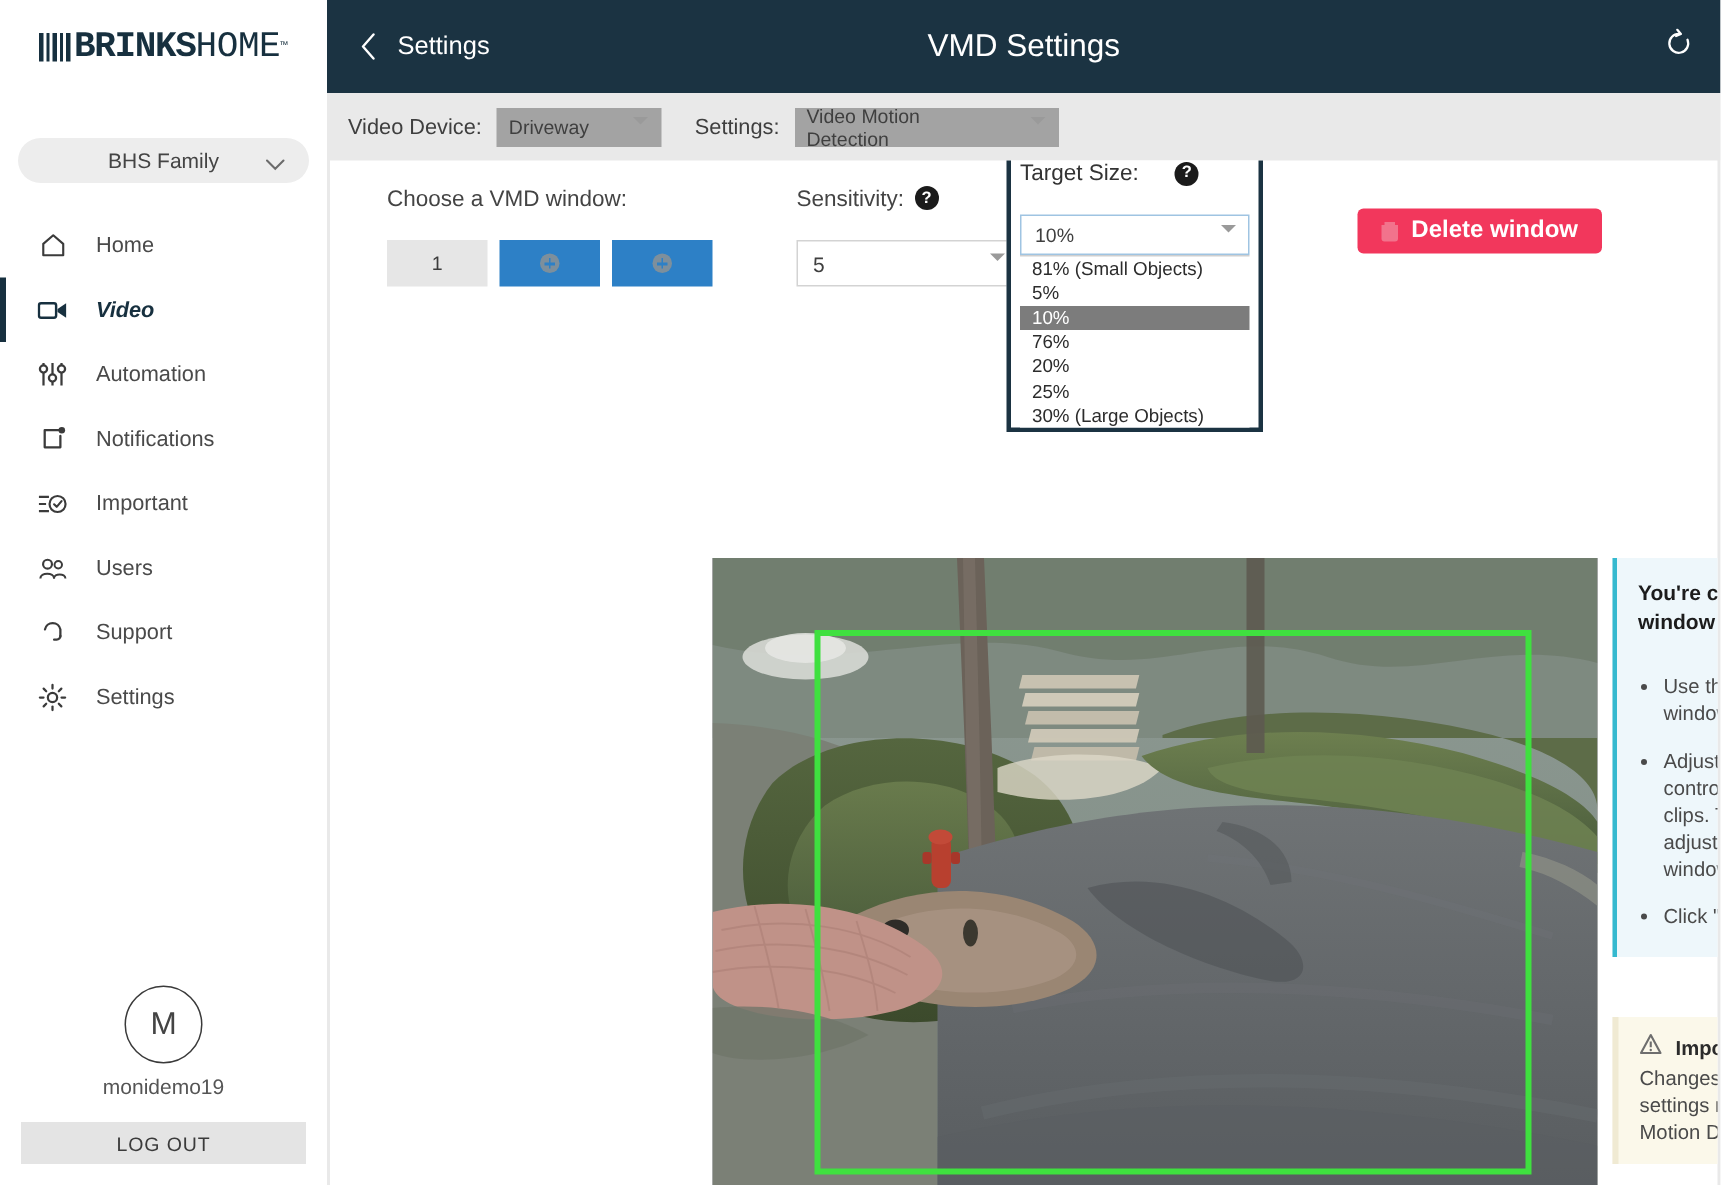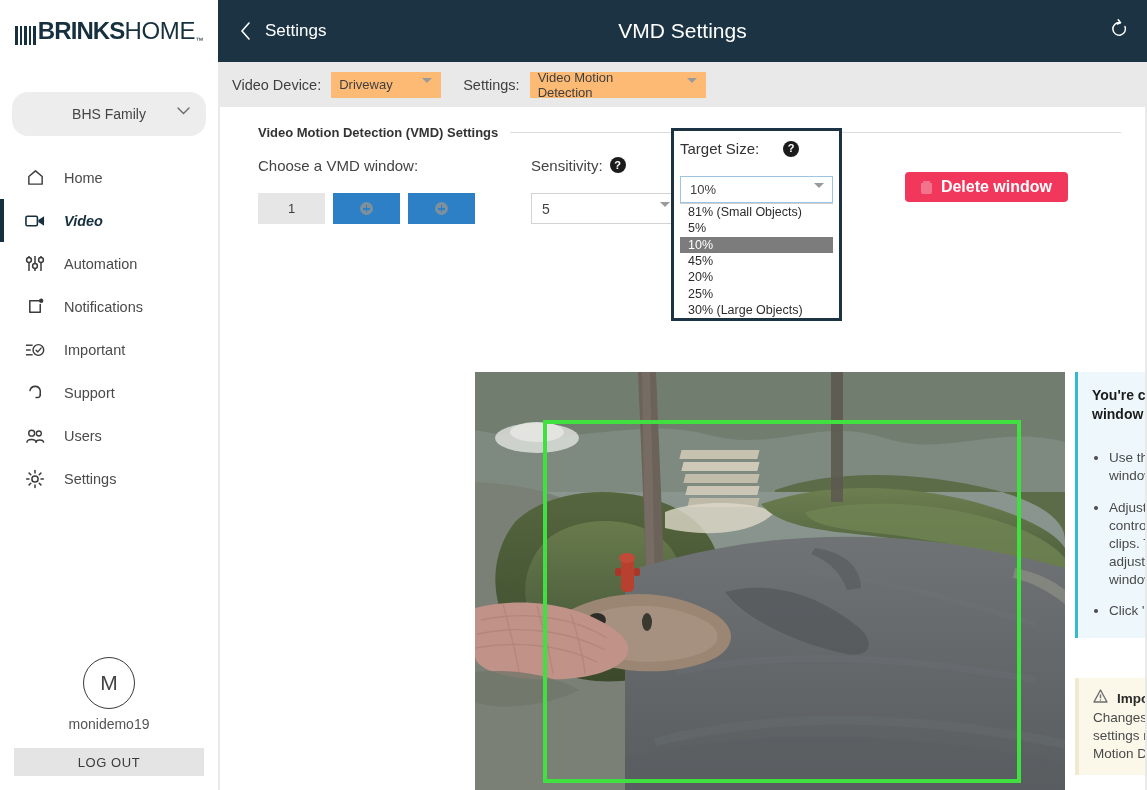--- a/index.html
+++ b/index.html
@@ -11,30 +11,30 @@
   }
   .app { position: relative; width: 1147px; height: 790px; display: flex; background:#e9e9e9; }
 
   
   .sidebar {
     width: 218px; height: 790px; background: #ffffff;
     display: flex; flex-direction: column; position: relative;
     flex: 0 0 218px;
   }
   .logo-wrap { height: 62px; display:flex; align-items:center; justify-content:center; }
-  .logo { display:flex; align-items:flex-end; }
+  .logo { display:flex; align-items:center;font-family:Liberation Mono, monospace; }
   .logo-bars { display:flex; align-items:center; gap:2px; margin-right:2px; }
   .logo-bars i { display:block; width:3px; height:19px; background:#17303f; }
   .logo-bars i.b2{ width:2px; }
   .logo-brinks { font-size:24px; font-weight:bold; color:#17303f; letter-spacing:-0.9px; }
   .logo-home { font-size:24px; font-weight:normal; color:#17303f; letter-spacing:-0.3px; }
   .logo-tm { font-size:8px; color:#17303f; vertical-align: super; }
 
   .family-select {
-    margin: 30px 12px 0 12px; height: 44px; border-radius: 16px;
+    margin: 30px 12px 0 12px; height: 30px; border-radius: 16px;
     background: #ededed; display:flex; align-items:center; justify-content:center;
     position:relative; cursor:pointer;
   }
   .family-select span.label { font-size:14px; color:#444; }
   .family-select .chev { position:absolute; right:16px; top:9px; }
 
   .nav { margin-top: 20px; display:flex; flex-direction:column; }
   .nav-item {
     height: 43px; display:flex; align-items:center; padding-left: 24px;
     cursor:pointer; position:relative; gap: 18px;
@@ -71,21 +71,21 @@
     font-size:21px; pointer-events:none;
   }
   .refresh-btn { position:absolute; right:18px; top:19px; cursor:pointer; }
 
   .toolbar {
     height: 45px; background:#e9e9e9; display:flex; align-items:center;
     padding-left: 14px; gap:10px; flex:0 0 45px;
   }
   .toolbar .lbl { font-size:14.5px; color:#3f3f3f; }
   .sel {
-    background:#fdba74; border:none; height:26px; display:flex; align-items:center;
+    background:#a3a3a3; border:none; height:26px; display:flex; align-items:center;
     padding: 0 8px; position:relative; cursor:pointer; font-size:13px; color:#3f3f3f;
   }
   .sel .val { padding-right: 28px; }
   .sel .caret { position:absolute; right:9px; top:11px; }
   .caret-dn { width:0;height:0;border-left:5px solid transparent;border-right:5px solid transparent;border-top:5px solid #9a9a9a; }
 
   .content {
     flex:1; background:#fff; margin:0 2px 0 2px; position:relative; overflow:hidden;
   }
   .sec-title-row { display:flex; align-items:center; padding: 18px 24px 0 38px; }
@@ -263,37 +263,37 @@
             <line x1="1" y1="9" x2="6" y2="9" stroke="#3b3b3b" stroke-width="1.5"></line>
             <line x1="1" y1="14" x2="8" y2="14" stroke="#3b3b3b" stroke-width="1.5"></line>
             <circle cx="14" cy="9" r="5.6" fill="none" stroke="#3b3b3b" stroke-width="1.5"></circle>
             <path d="M11.6 9.2 L13.4 11 L16.8 7" fill="none" stroke="#3b3b3b" stroke-width="1.5" stroke-linecap="round" stroke-linejoin="round"></path>
           </svg>
         </span>
         <span class="txt">Important</span>
       </div>
       <div class="nav-item">
         <span class="ico">
-          <svg width="19" height="19" viewBox="0 0 20 20">
-              <path d="M15 13 L15 8 A5.5 5.5 0 0 0 4.2 8" fill="none" stroke="#3b3b3b" stroke-width="1.6" stroke-linecap="round"></path>
-              <path d="M15 12.5 A2.6 2.6 0 0 1 12.4 15.2 L10.6 15.2" fill="none" stroke="#3b3b3b" stroke-width="1.6" stroke-linecap="round"></path>
-            </svg>
-        </span>
-        <span class="txt">Support</span>
-      </div>
-      <div class="nav-item">
-        <span class="ico">
           <svg width="21" height="18" viewBox="0 0 22 18">
             <circle cx="7" cy="6" r="3.1" fill="none" stroke="#3b3b3b" stroke-width="1.5"></circle>
             <path d="M2 16 C2 11.6 11.6 11.6 11.6 16" fill="none" stroke="#3b3b3b" stroke-width="1.5"></path>
             <circle cx="14.5" cy="6.4" r="2.6" fill="none" stroke="#3b3b3b" stroke-width="1.4"></circle>
             <path d="M11.5 16 C11.5 12.2 19.5 12.2 19.5 16" fill="none" stroke="#3b3b3b" stroke-width="1.4"></path>
           </svg>
         </span>
         <span class="txt">Users</span>
+      </div>
+      <div class="nav-item">
+        <span class="ico">
+          <svg width="19" height="19" viewBox="0 0 20 20">
+              <path d="M15 13 L15 8 A5.5 5.5 0 0 0 4.2 8" fill="none" stroke="#3b3b3b" stroke-width="1.6" stroke-linecap="round"></path>
+              <path d="M15 12.5 A2.6 2.6 0 0 1 12.4 15.2 L10.6 15.2" fill="none" stroke="#3b3b3b" stroke-width="1.6" stroke-linecap="round"></path>
+            </svg>
+        </span>
+        <span class="txt">Support</span>
       </div>
       <div class="nav-item">
         <span class="ico">
           <svg width="20" height="20" viewBox="0 0 20 20">
             <circle cx="10" cy="10" r="3.1" fill="none" stroke="#3b3b3b" stroke-width="1.5"></circle>
             <g stroke="#3b3b3b" stroke-width="1.5" stroke-linecap="round">
               <line x1="10" y1="1.6" x2="10" y2="4"></line>
                 <line x1="10" y1="16" x2="10" y2="18.4"></line>
               <line x1="1.6" y1="10" x2="4" y2="10"></line>
                 <line x1="16" y1="10" x2="18.4" y2="10"></line>
@@ -343,24 +343,20 @@
       </div>
       <span class="lbl" style="margin-left:12px;">Settings:</span>
       <div class="sel" style="width:176px;">
         <span class="val">Video Motion Detection</span>
         <span class="caret"><span class="caret-dn"></span></span>
       </div>
     </div>
 
     <div class="content">
 
-      <div class="sec-title-row">
-        <span class="sec-title">Video Motion Detection (VMD) Settings</span>
-        <span class="sec-rule"></span>
-      </div>
 
       <div class="ctl-row">
 
         <div class="ctl-col">
           <span class="ctl-label">Choose a VMD window:</span>
           <div class="win-btns">
             <button class="win-btn">1</button>
             <button class="win-btn add">
               <span class="plus-ico"></span>
             </button>
@@ -387,21 +383,21 @@
             <span class="helpicon">?</span>
           </span>
           <div class="target-sel">
             <span>10%</span>
             <span class="caret"><span class="caret-dn"></span></span>
           </div>
           <div class="opt-list">
             <div class="opt">81% (Small Objects)</div>
             <div class="opt">5%</div>
             <div class="opt selected">10%</div>
-            <div class="opt">45%</div>
+            <div class="opt">76%</div>
             <div class="opt">20%</div>
             <div class="opt">25%</div>
             <div class="opt">30% (Large Objects)</div>
           </div>
         </div>
 
         <button class="delete-btn">
           <span class="trash"></span>
           <span>Delete window</span>
         </button>

